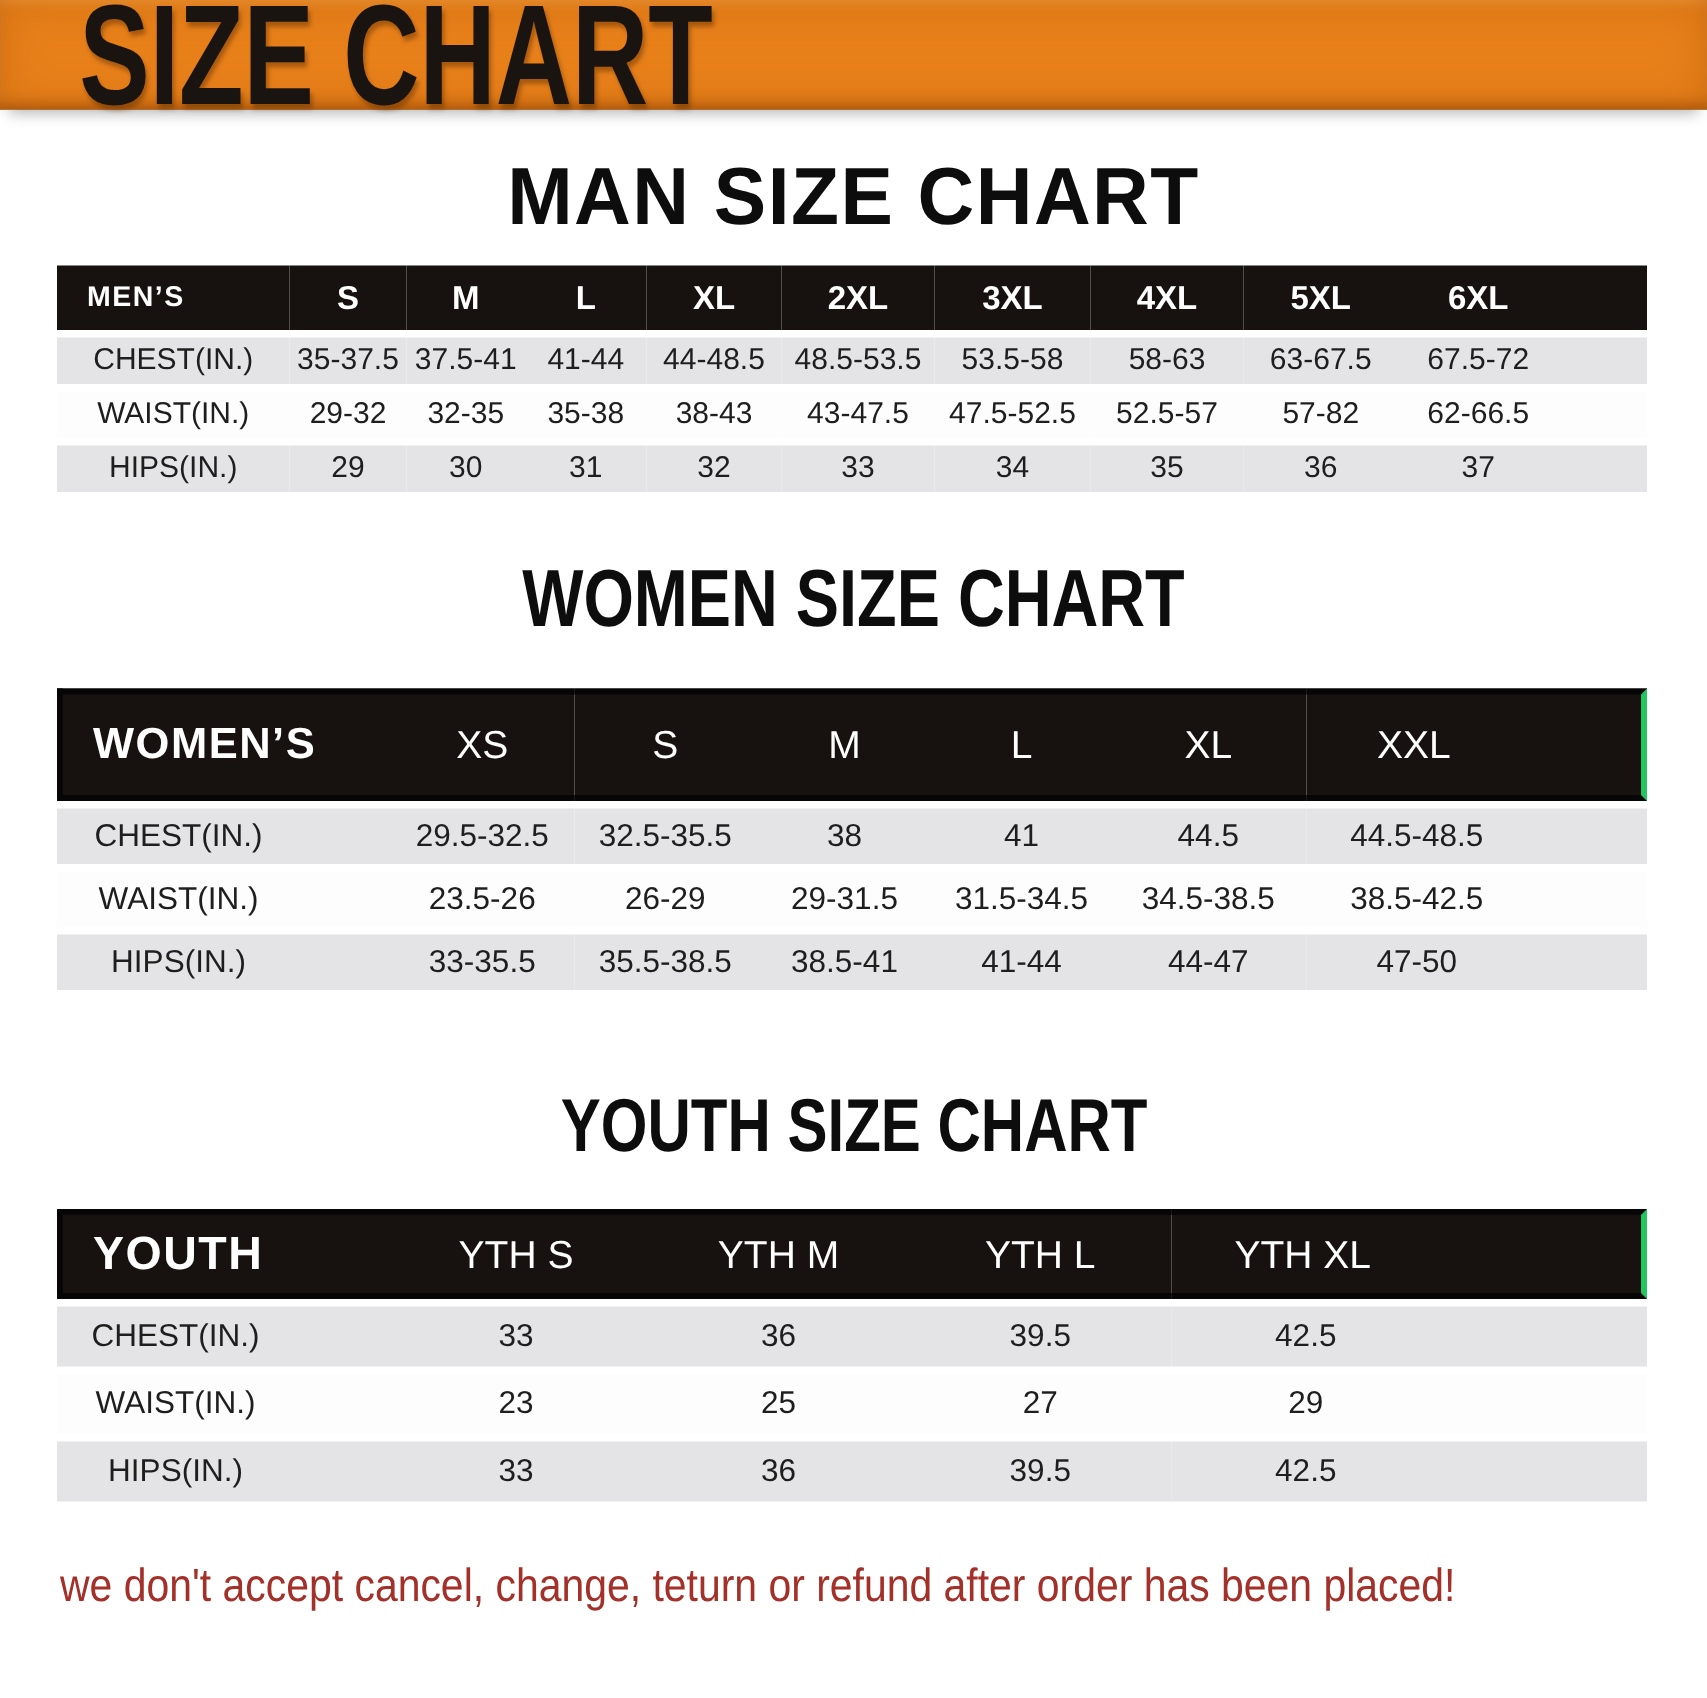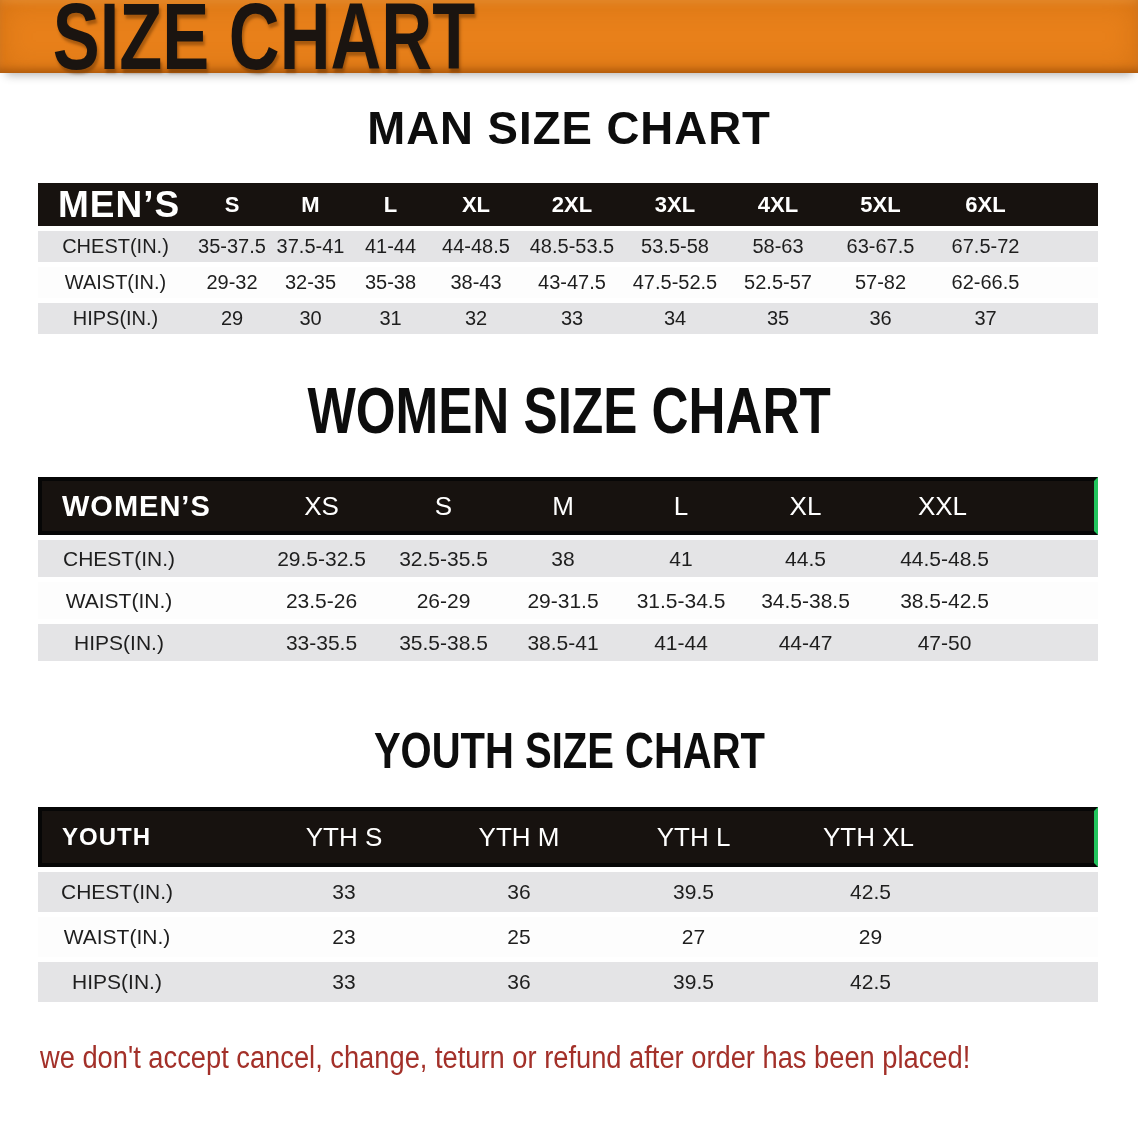--- a/index.html
+++ b/index.html
@@ -29,23 +29,23 @@
     color: var(--banner-text, #1a1410);
     display: inline-block;
     white-space: nowrap;
     transform: scale(.8, 1.08);
     text-shadow: 2px 3px 3px rgba(90,45,0,.45);
   }
 
   
   .section-heading { text-align: center; color: var(--heading-color, #0d0d0d); font-weight: bold; }
   .heading-inner { display: inline-block; white-space: nowrap; }
-  .heading-man   { margin: 27px 0 23px; font-size: 47px; }
+  .heading-man   { margin: 27px 0 10px; font-size: 54px; }
   .heading-man .heading-inner   { transform: scaleX(.97); letter-spacing: 1px; }
-  .heading-women { margin: 35px 0 24px; font-size: 64px; }
+  .heading-women { margin: 35px 0 24px; font-size: 54px; }
   .heading-women .heading-inner { transform: scaleX(.8); }
   .heading-youth { margin: 56px 0 22px; font-size: 50px; }
   .heading-youth .heading-inner { transform: scaleX(.8); }
 
   
   table.size-table {
     width: 1060px;
     margin-left: 38px;
     border-collapse: separate;
     border-spacing: 0 5px;
@@ -63,42 +63,42 @@
   .size-table tbody tr:nth-child(odd)  td { background: var(--row-alt-bg, #e4e4e6); }
   .size-table tbody tr:nth-child(even) td { background: var(--row-bg, #fdfdfd); }
 
   
   .bordered th { border-top: 4px solid #060606; border-bottom: 4px solid #060606; font-weight: normal; }
   .bordered th:first-child { border-left: 4px solid #060606; }
   .bordered th:last-child  { border-right: 4px solid #22c55e; }
 
   
   #men-table th { height: 43px; font-size: 22px; font-weight: bold; }
-  #men-table th.corner { font-size: 37px; }
+  #men-table th.corner { font-size: 19px; }
   #men-table td { height: 31px; font-size: 20px; }
   #men-table col.c0 { width: 155px; } #men-table col.c1 { width: 78px; }
   #men-table col.c2 { width: 79px; }  #men-table col.c3 { width: 81px; }
   #men-table col.c4 { width: 90px; }  #men-table col.c5 { width: 102px; }
   #men-table col.c6 { width: 104px; } #men-table col.c7 { width: 102px; }
   #men-table col.c8 { width: 103px; }
   #men-table tr > *:last-child { padding-right: 59px; }
 
   
-  #women-table th { height: 58px; font-size: 26px; }
+  #women-table th { height: 75px; font-size: 26px; }
   #women-table th.corner { font-size: 29px; }
   #women-table td { height: 37px; font-size: 21px; }
   #women-table col.c0 { width: 222px; } #women-table col.c1 { width: 123px; }
   #women-table col.c2 { width: 121px; } #women-table col.c3 { width: 118px; }
   #women-table col.c4 { width: 118px; } #women-table col.c5 { width: 131px; }
   #women-table tr > *:last-child { padding-right: 80px; }
   #women-table td.row-label { padding-right: 60px; }
 
   
   #youth-table th { height: 60px; font-size: 26px; }
-  #youth-table th.corner { font-size: 24px; }
+  #youth-table th.corner { font-size: 31px; }
   #youth-table td { height: 40px; font-size: 21px; }
   #youth-table col.c0 { width: 218px; } #youth-table col.c1 { width: 176px; }
   #youth-table col.c2 { width: 174px; } #youth-table col.c3 { width: 175px; }
   #youth-table tr > *:last-child { padding-right: 138px; }
   #youth-table td.row-label { padding-right: 60px; }
 
   
   .note { margin: 26px 0 0 40px; color: var(--note-color, #a33029); font-size: 31px; line-height: 49px; }
   .note-line { display: block; }
   .note-line .line-inner {

